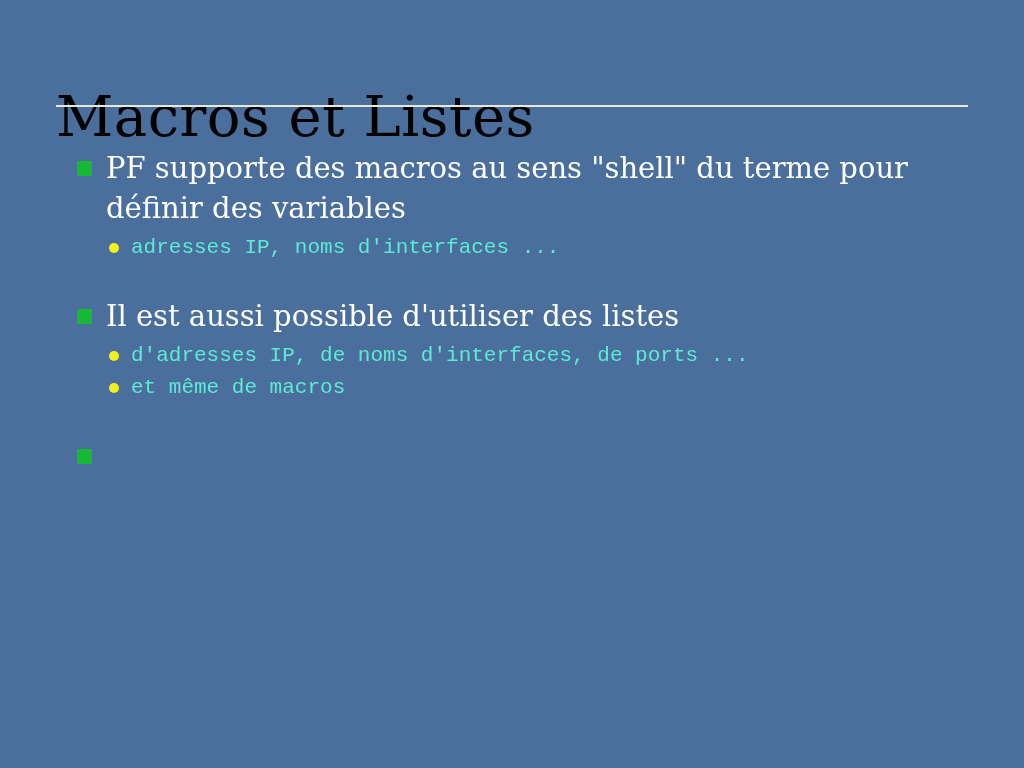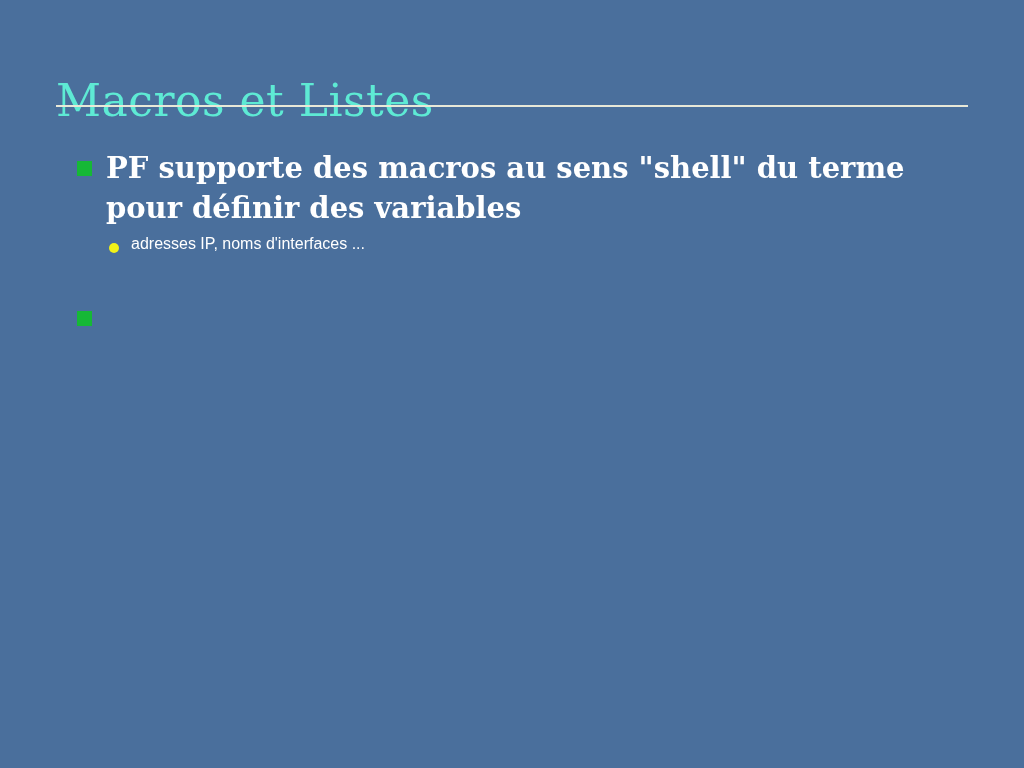--- a/index.html
+++ b/index.html
@@ -18,22 +18,22 @@
     width: 1024px;
     height: 768px;
     background: #4a6f9c;
     box-sizing: border-box;
   }
   .slide-title {
     position: absolute;
     left: 56px;
     top: 48px;
     width: 912px;
-    color: #5eead4;
-    font-size: 44px;
+    color: #000000;
+    font-size: 56px;
     font-family: "DejaVu Serif", serif;
     font-weight: normal;
     letter-spacing: 0.5px;
     line-height: 1.1;
     white-space: nowrap;
   }
   .title-rule {
     position: absolute;
     left: 56px;
     top: 105px;
@@ -53,41 +53,40 @@
   .group:last-child {
     margin-bottom: 0;
   }
   .lvl1 {
     position: relative;
     padding-left: 30px;
     color: #ffffff;
     font-size: 29px;
     line-height: 1.38;
     font-family: "DejaVu Serif", serif;
-    font-weight: bold;
   }
   .lvl1 .marker {
     position: absolute;
     left: 1px;
     top: 13px;
     width: 15px;
     height: 15px;
     background: #16b836;
   }
   .lvl2-list {
     margin-top: 4px;
     padding-left: 30px;
   }
   .lvl2 {
     position: relative;
     padding-left: 25px;
-    color: #ffffff;
-    font-size: 16px;
+    color: #5eead4;
+    font-size: 21px;
     line-height: 1.52;
-    font-family: Liberation Sans, sans-serif;
+    font-family: Liberation Mono, monospace;
   }
   .lvl2 .marker-dot {
     position: absolute;
     left: 3px;
     top: 11px;
     width: 10px;
     height: 10px;
     border-radius: 50%;
     background: #f2f218;
   }
@@ -111,20 +110,36 @@
       <div class="lvl2-list">
         <div class="lvl2">
           <span class="marker-dot"></span>
           <span>adresses IP, noms d'interfaces ...</span>
         </div>
       </div>
     </div>
 
     <div class="spacer-sm"></div>
 
+    <div class="group">
+      <div class="lvl1">
+        <span class="marker"></span>
+        <span>Il est aussi possible d'utiliser des listes</span>
+      </div>
+      <div class="lvl2-list">
+        <div class="lvl2">
+          <span class="marker-dot"></span>
+          <span>d'adresses IP, de noms d'interfaces, de ports ...</span>
+        </div>
+        <div class="lvl2">
+          <span class="marker-dot"></span>
+          <span>et même de macros</span>
+        </div>
+      </div>
+    </div>
 
     <div class="spacer-sm"></div>
 
     <div class="group">
       <div class="lvl1">
         <span class="marker"></span>
       </div>
     </div>
 
   </div>

